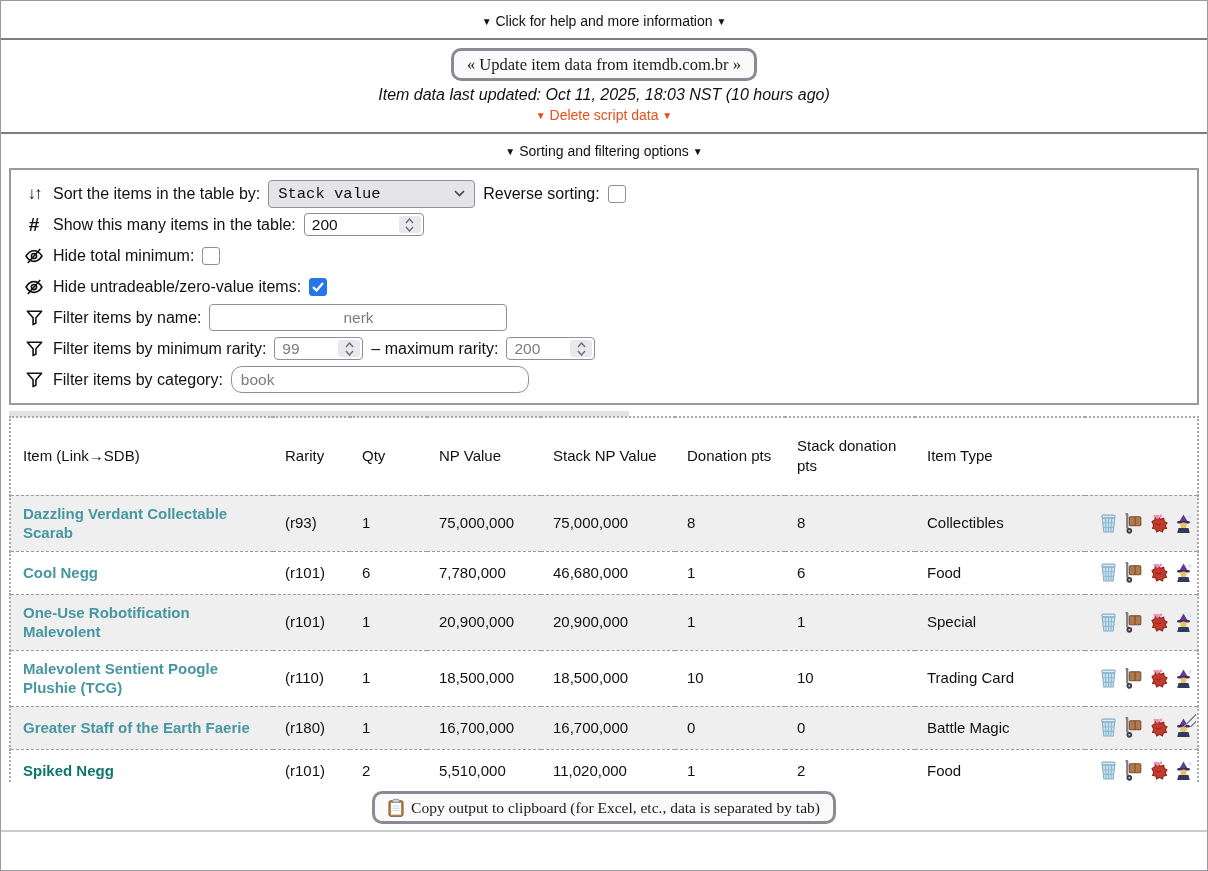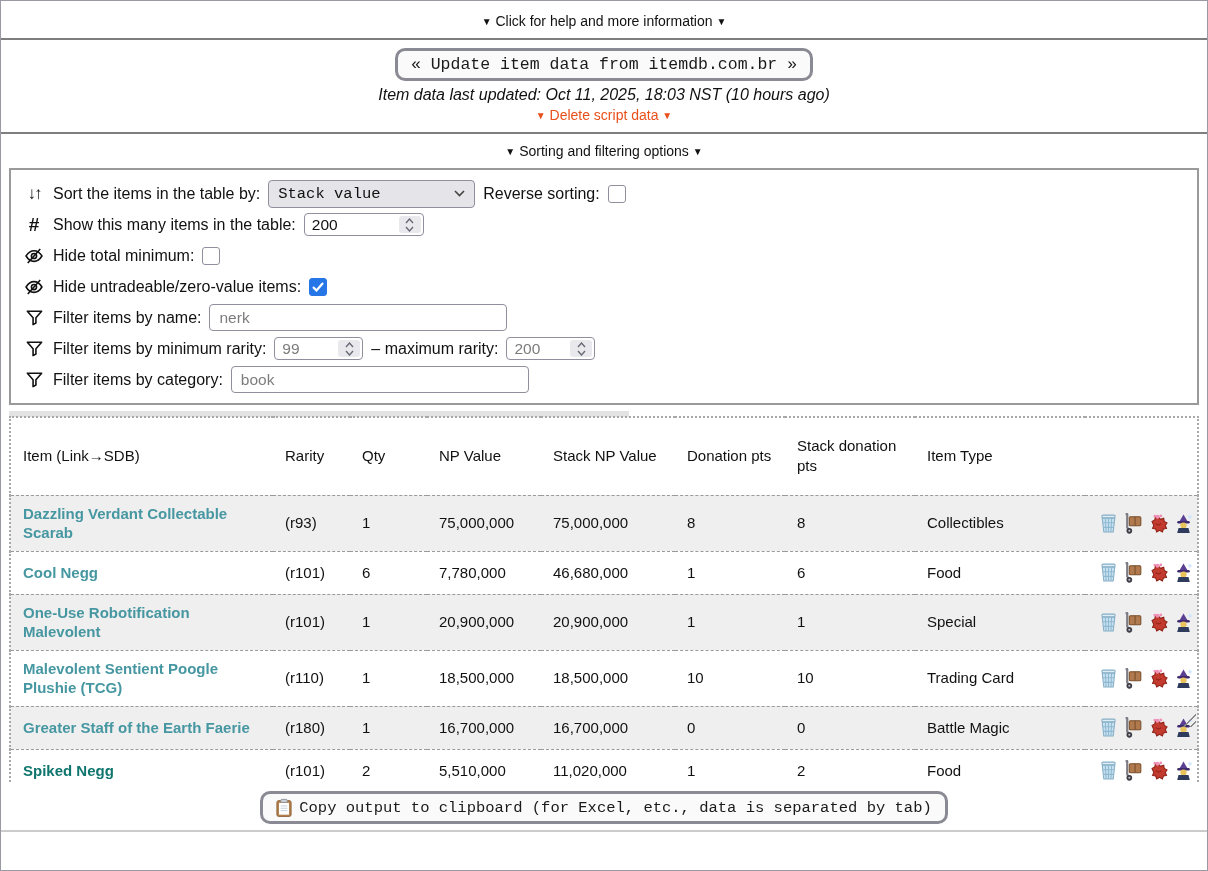--- a/index.html
+++ b/index.html
@@ -5,21 +5,21 @@
   * { box-sizing: border-box; margin: 0; padding: 0; }
   body { background: #fff; font-family: "Liberation Sans", "DejaVu Sans", sans-serif; color: #111; }
   .page { width: 1208px; height: 871px; border: 1px solid #9a9aa2; background: #fff; overflow: hidden; }
 
   .sec-title { text-align: center; padding: 10px 0 6px; border-bottom: 2px solid #7e7e7e; }
   .title { font-size: 15px; font-weight: 700; line-height: 19px; }
   .toggle-line { font-size: 14px; line-height: 20px; cursor: pointer; }
   .tri { font-size: 10px; vertical-align: 1px; }
 
   .sec-update { text-align: center; padding: 8px 0 6px; border-bottom: 2px solid #7e7e7e; }
-  .big-btn { display: inline-flex; align-items: center; gap: 7px; font-family: Liberation Mono, monospace;
+  .big-btn { display: inline-flex; align-items: center; gap: 7px; font-family: Liberation Serif, serif;
     font-size: 16.5px; color: #1a1a1a; background: #fafafa; border: 3px solid #8a8a94; border-radius: 10px;
     padding: 4px 13px; height: 33px; cursor: pointer; }
   .updated { font-style: italic; font-size: 16px; line-height: 21px; margin-top: 3px; }
   .delete-line { font-size: 14px; line-height: 20px; cursor: pointer; }
 
   .sec-summary { text-align: center; padding: 7px 0 6px; font-size: 14px; }
 
   .opts { margin: 0 8px 6px; border: 2px solid #9a9a9a; padding: 8px 12px; }
   .opt-row { display: flex; align-items: center; gap: 8px; height: 31px; font-size: 16px; }
   .opt-icon { width: 22px; display: inline-flex; justify-content: center; align-items: center; flex: none; }
@@ -36,21 +36,21 @@
   .mock-check.checked svg { visibility: visible; }
   .mock-number { width: 120px; height: 23px; border: 1px solid #8f8f9d; border-radius: 4px; background: #fff;
     display: inline-flex; align-items: center; overflow: hidden; }
   .mock-number.small { width: 89px; }
   .mock-number .val { flex: 1; padding: 0 7px; font-size: 15.5px; }
   .mock-number .ph, .mock-text .ph { color: #7c7c7c; }
   .spin { width: 22px; align-self: stretch; margin: 2px; border-radius: 3px; background: #e9e9ed;
     display: flex; flex-direction: column; align-items: center; justify-content: center; gap: 2px; cursor: pointer; }
   .mock-text { height: 27px; border: 1px solid #8f8f9d; border-radius: 4px; background: #fff;
     display: inline-flex; align-items: center; padding: 0 9px; font-size: 15.5px; cursor: text; }
-  .w-name { width: 298px; } .w-cat { width: 298px; }
+  .w-name { width: 298px; justify-content: center; } .w-cat { width: 298px; border-radius: 11px; }
 
   .table-wrap { margin: 0 8px; height: 372px; position: relative; overflow: hidden; }
   .sliver { position: absolute; top: 0; left: 0; width: 620px; height: 7px; background: #e3e3e3; }
   .items-table { position: relative; margin-top: 5px; width: 100%; border-collapse: collapse;
     border: 2px dotted #a8a8a8; font-size: 15px; table-layout: fixed; }
   .items-table th { font-weight: 400; text-align: left; vertical-align: middle; padding: 10px 10px 10px 12px;
     height: 78px; border-bottom: 1px dashed #9a9a9a; background: #fff; line-height: 1.35; }
   .items-table td { padding: 8px 10px 8px 12px; border-bottom: 1px dashed #9a9a9a; vertical-align: middle;
     background: #fff; line-height: 1.3; height: 43px; }
   .items-table tr.striped td { background: #efefef; }

